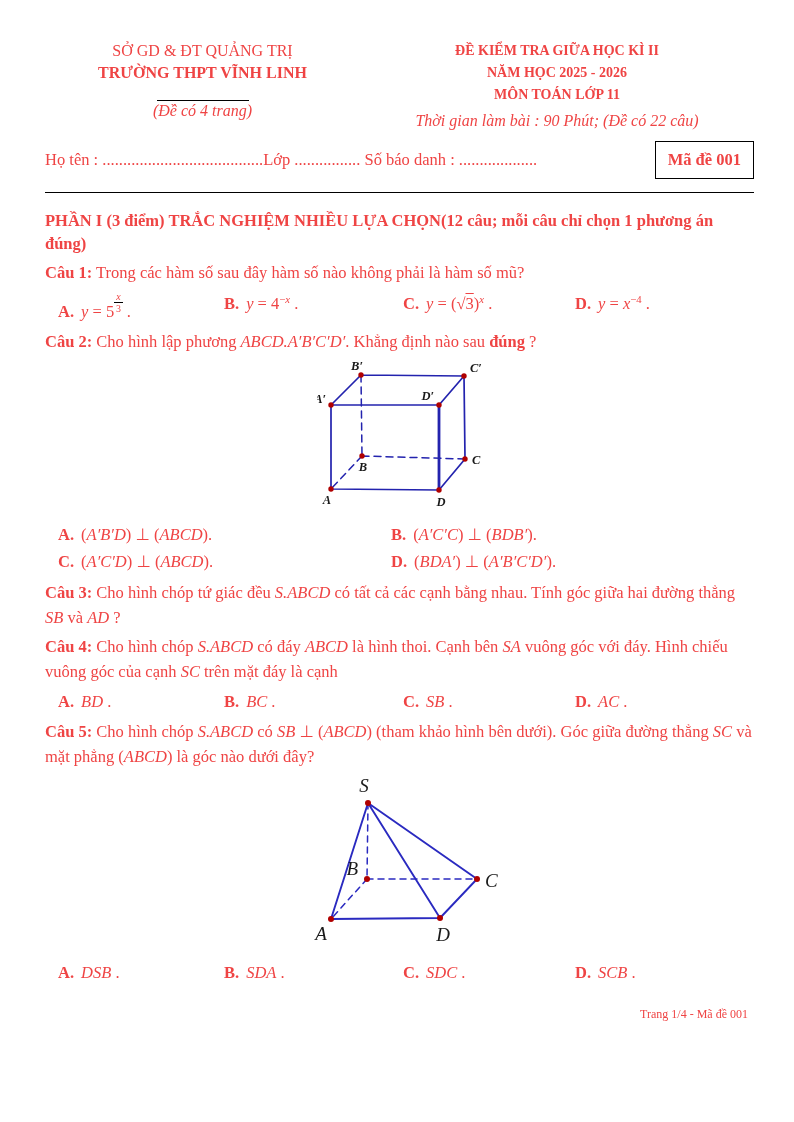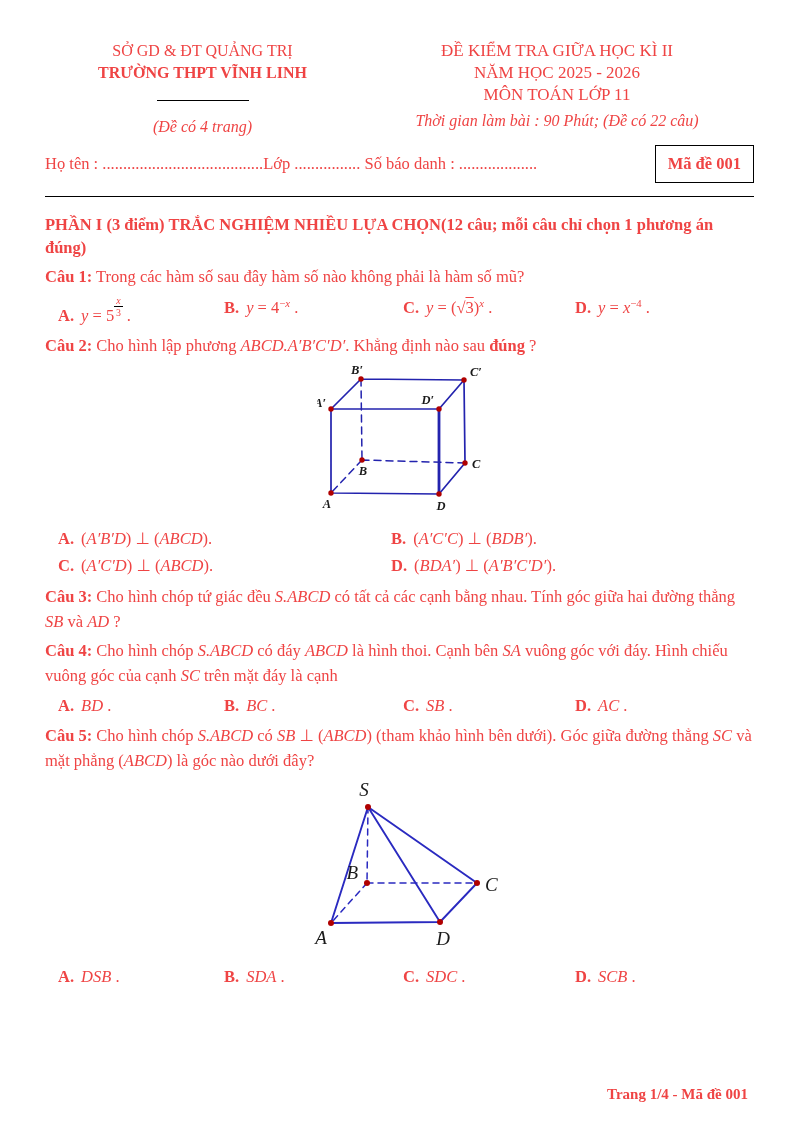--- a/index.html
+++ b/index.html
@@ -8,22 +8,22 @@
     font-family:"Liberation Serif",serif;font-size:16.5px;color:#ef4444;
     box-sizing:border-box;padding:40px 40px 0 45px;overflow:hidden;
   }
   
   .hdr{display:flex;}
   .hdr-left{width:315px;text-align:center;}
   .hdr-right{flex:1;text-align:center;}
   .hl1{font-size:16px;line-height:22px;}
   .hl2{font-size:16px;font-weight:bold;line-height:22px;}
   .hline{width:92px;border-top:1.7px solid #000;margin:16px auto 0;}
-  .hnote{font-style:italic;font-size:16px;margin-top:17px;}
-  .hr-b{font-weight:normal;font-size:17px;line-height:22px;}
+  .hnote{font-style:italic;font-size:16px;margin-top:1px;}
+  .hr-b{font-weight:bold;font-size:14px;line-height:22px;}
   .hr-i{font-style:italic;font-size:16px;line-height:22px;margin-top:4px;}
   .student-row{display:flex;justify-content:space-between;align-items:center;margin-top:9px;}
   .code-box{border:1.7px solid #000;font-weight:bold;padding:8px 12px;white-space:nowrap;}
   .divider{border:0;border-top:1.8px solid #000;margin:13px 0 0;}
   
   .sec-heading{font-weight:bold;margin-top:16px;line-height:1.42;}
   .q{margin-top:4px;line-height:1.52;}
   .qlabel{font-weight:bold;}
   .opts{display:grid;padding-left:13px;margin-top:6px;margin-bottom:3px;line-height:1.5;}
   .opts4{grid-template-columns:166px 179px 172px 1fr;}
@@ -33,21 +33,21 @@
   .sfrac{display:inline-block;vertical-align:0.5em;font-size:0.6em;text-align:center;line-height:1.12;}
   .sfrac .num{display:block;border-bottom:1px solid #000;padding:0 2px;}
   .sfrac .den{display:block;}
   .ol{text-decoration:overline;}
   
   .fig-cube-wrap{margin:5px 0 2px 272px;}
   .fig-pyr-wrap{margin:9px 0 0 240px;}
   svg text{font-family:"Liberation Serif",serif;font-style:italic;fill:#1a1a1a;}
   .fig-cube text{font-size:12.5px;font-weight:600;}
   .fig-pyr text{font-size:19px;}
-  .footer{position:absolute;right:46px;top:1086px;font-size:15px;font-weight:bold;}
+  .footer{position:absolute;right:46px;top:1007px;font-size:12px;}
 </style>
 </head>
 <body>
 
 <div class="page">
 
   <div class="hdr">
     <div class="hdr-left">
       <div class="hl1">SỞ GD &amp; ĐT QUẢNG TRỊ</div>
       <div class="hl2">TRƯỜNG THPT VĨNH LINH</div>

